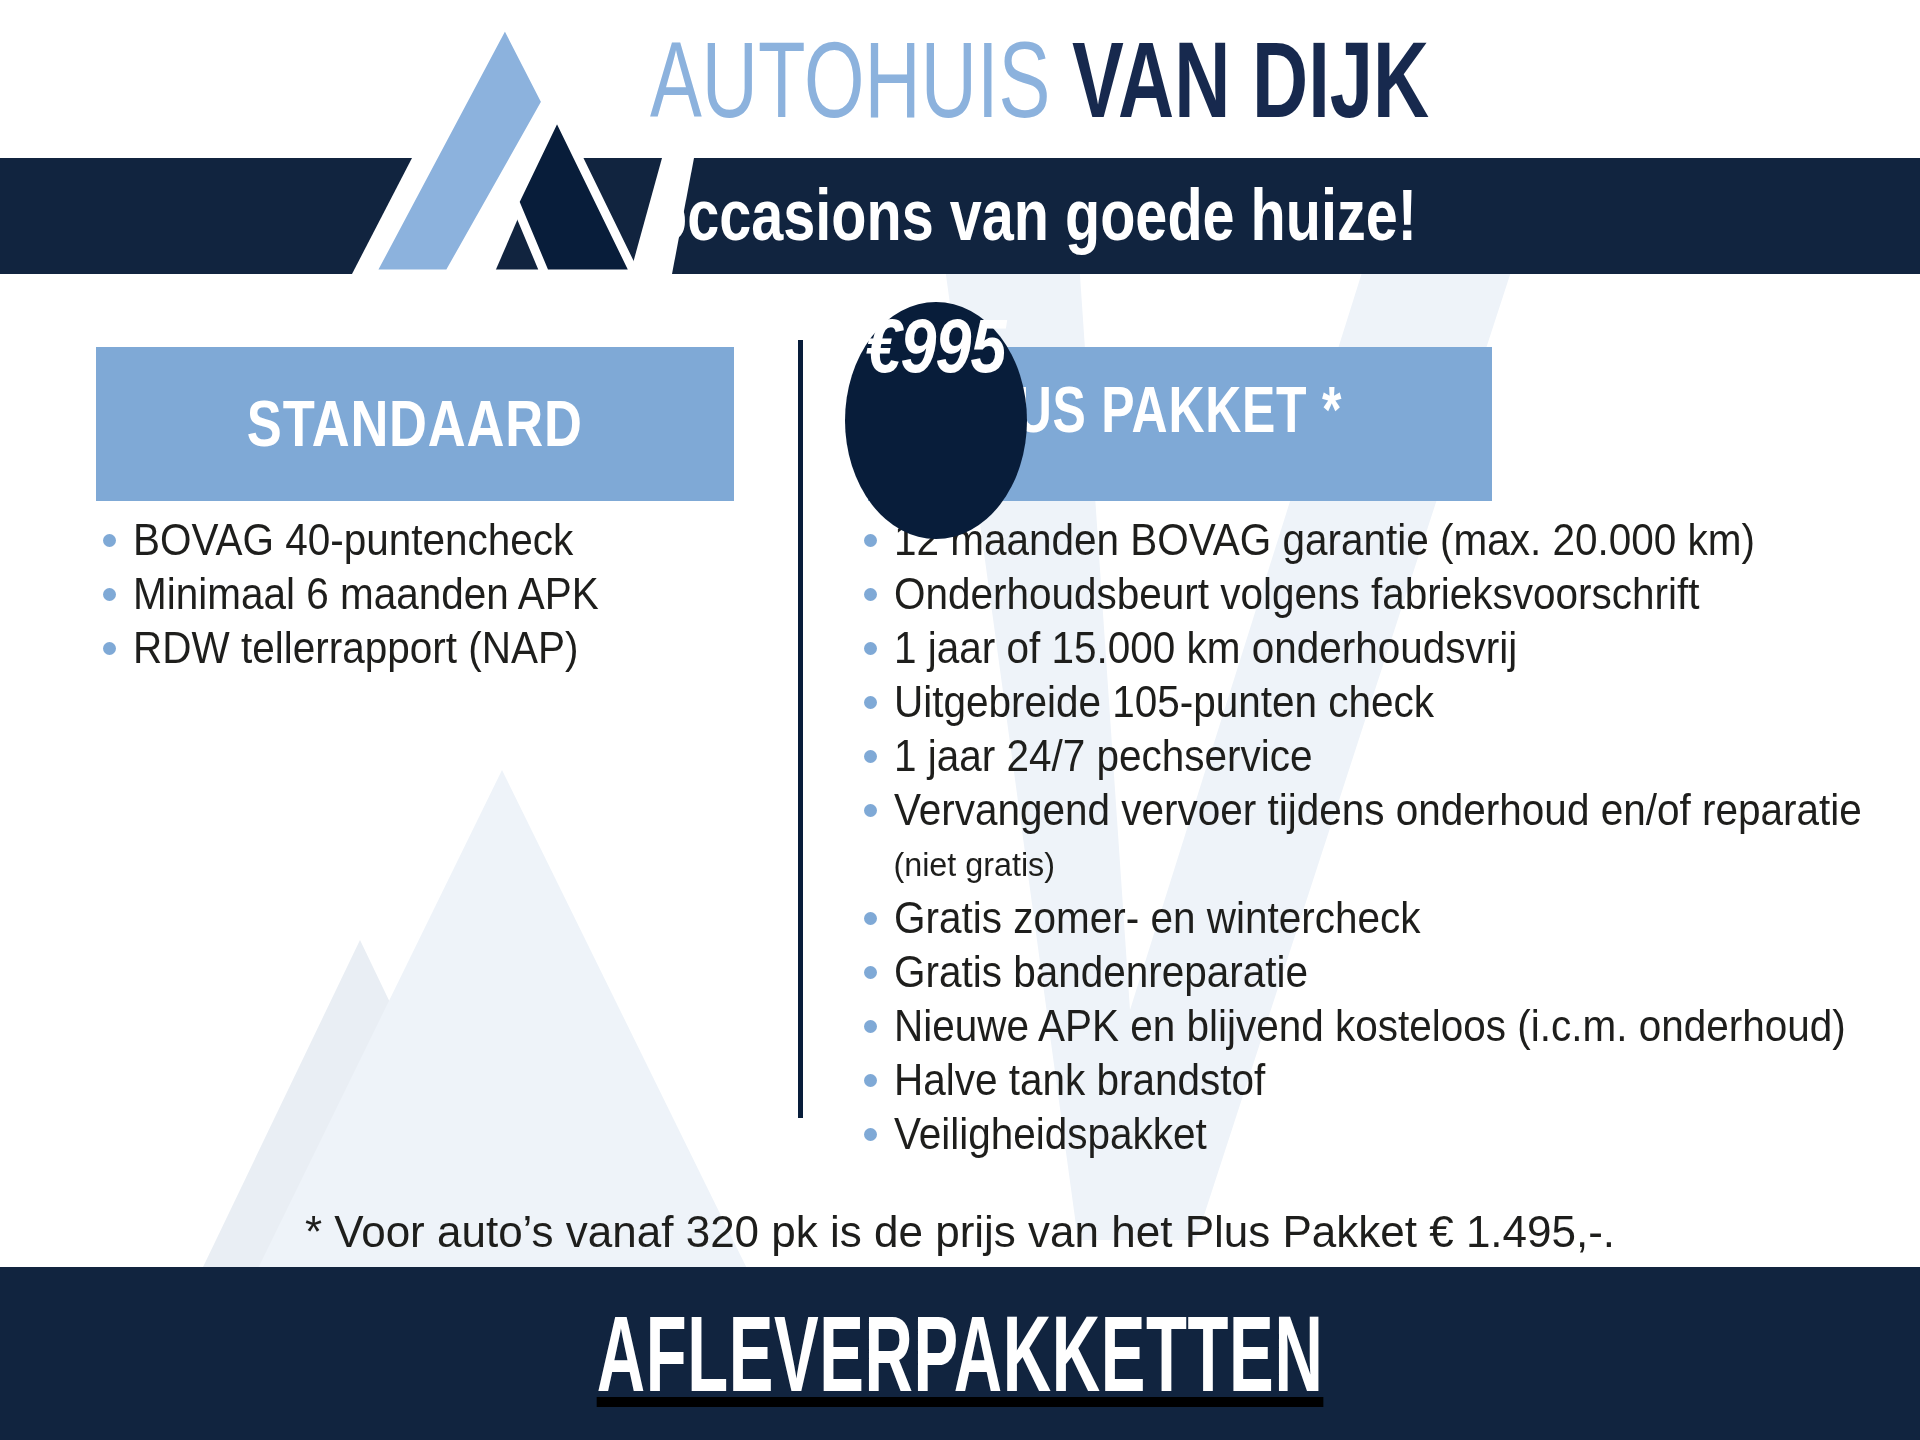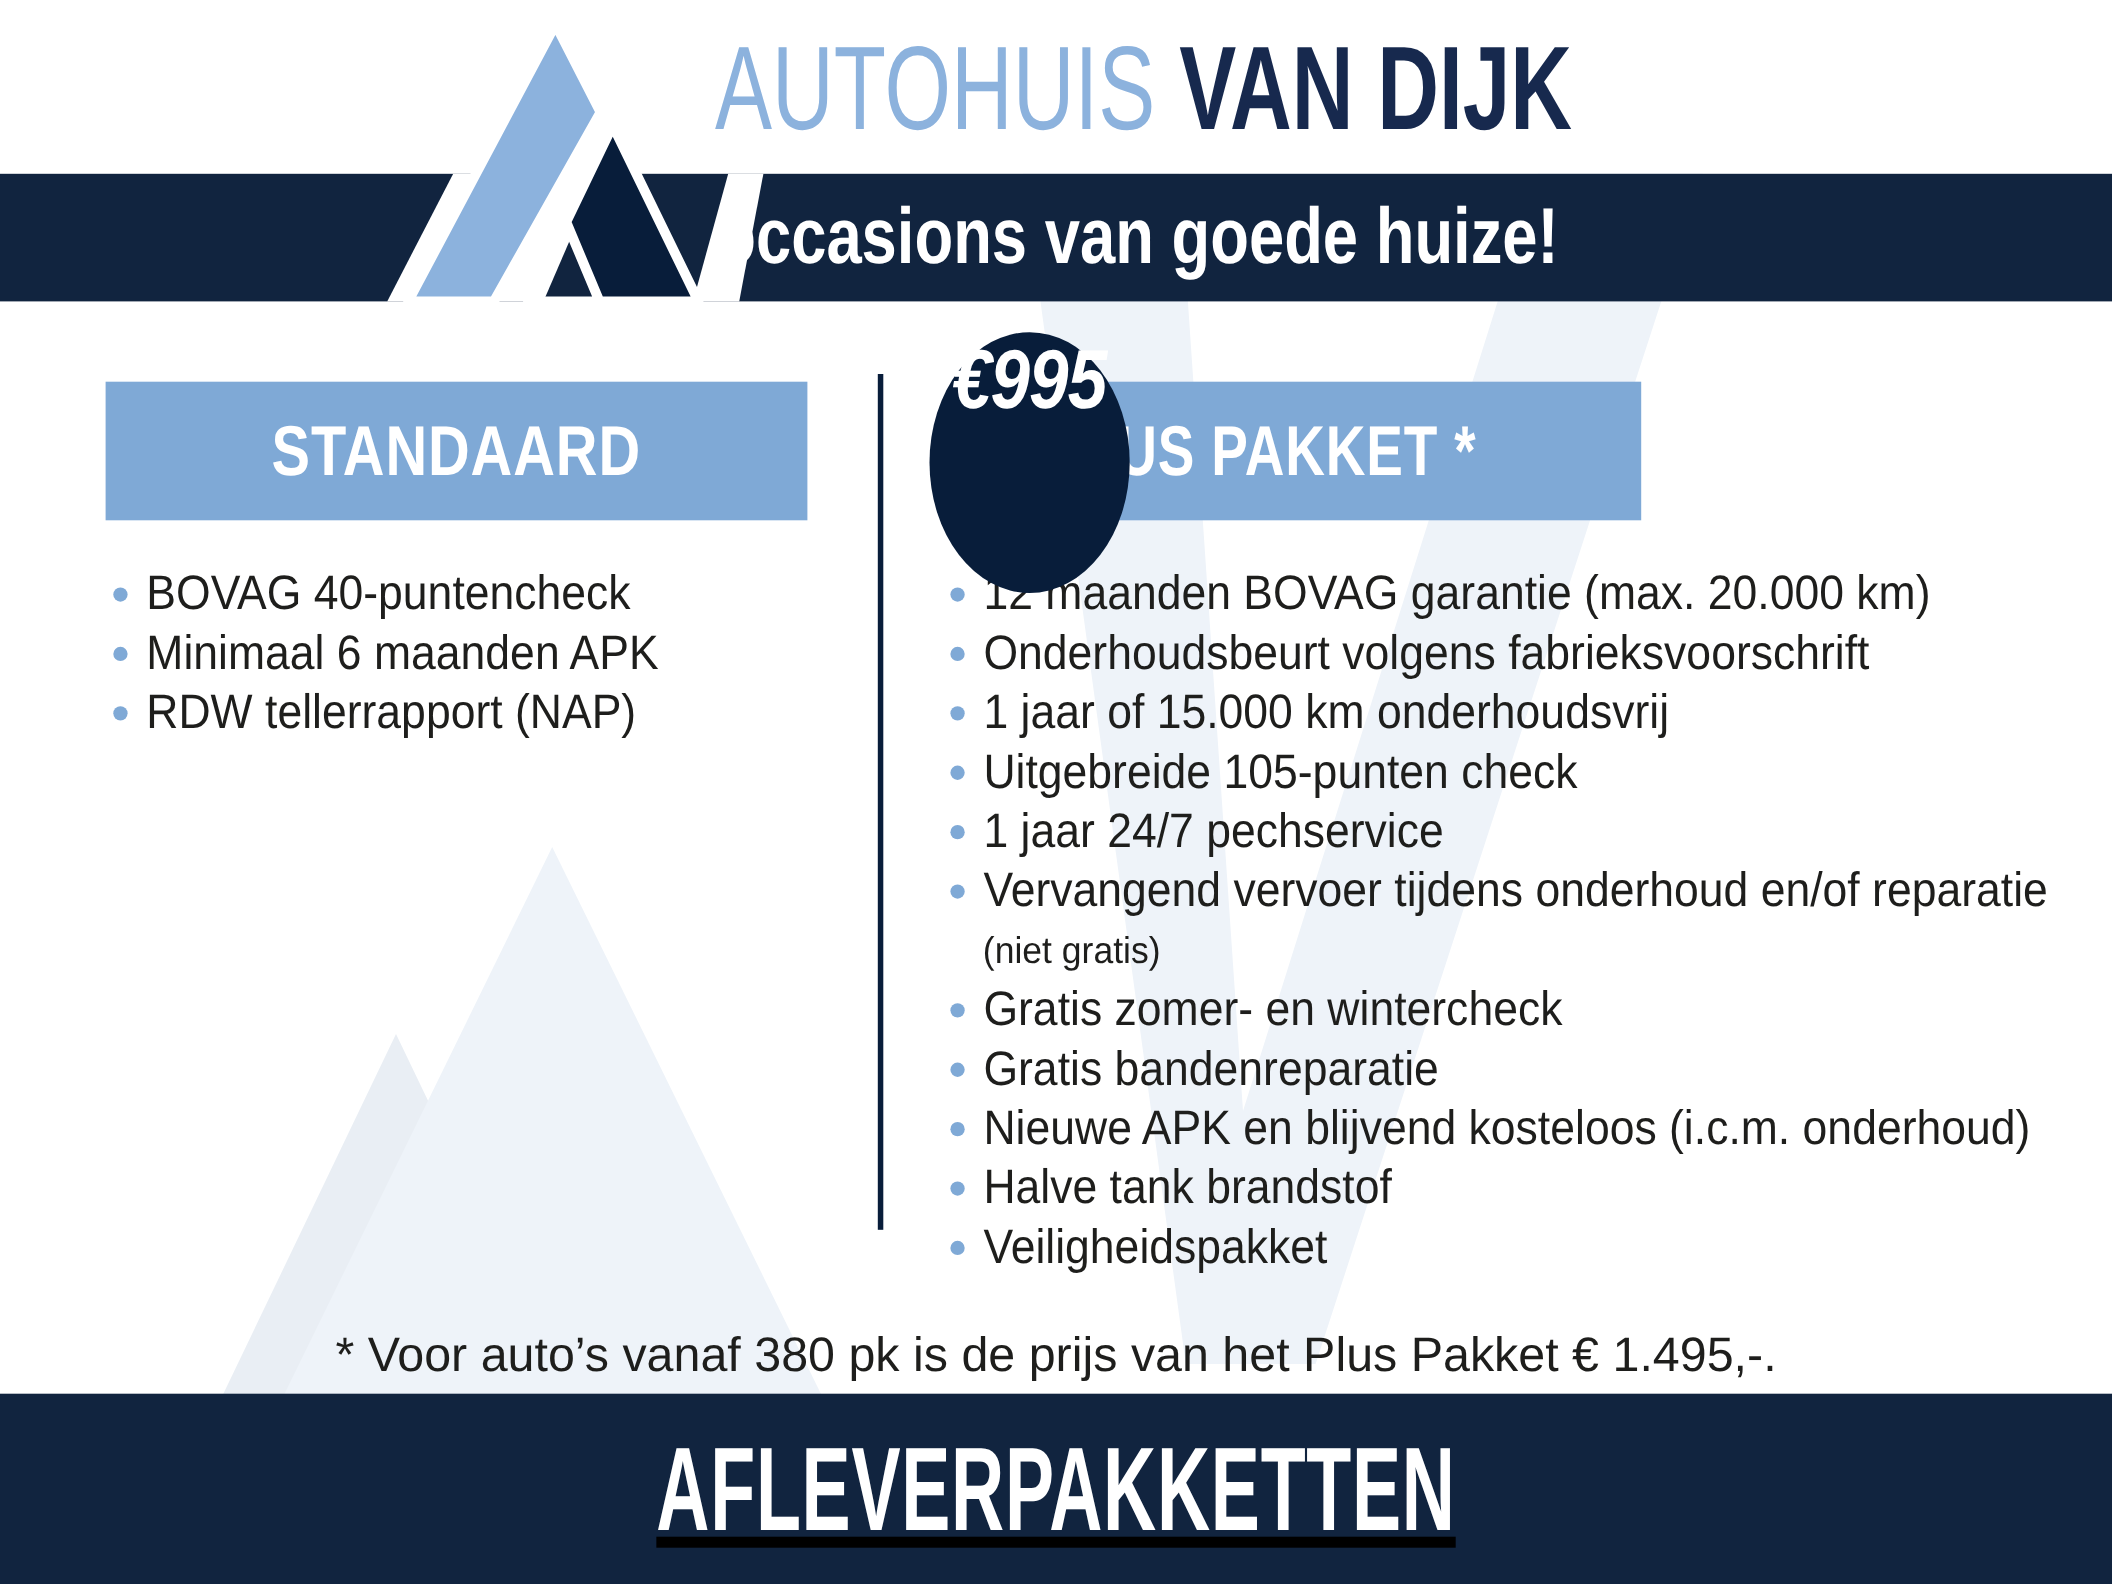--- a/index.html
+++ b/index.html
@@ -22,21 +22,21 @@
     transform:scaleX(.72);transform-origin:0 0;letter-spacing:0;
   }
   .brand .light{font-weight:normal;color:var(--logoblue,#8cb2dd);}
   .brand .bold{color:var(--titlenavy,#17294e);}
   .tagline{
     position:absolute;left:652px;top:178px;z-index:2;white-space:nowrap;
     color:#fff;font-weight:bold;font-size:72px;line-height:74px;
     transform:scaleX(.8);transform-origin:0 0;
   }
   .hbar{
-    position:absolute;top:347px;height:126px;z-index:1;
+    position:absolute;top:347px;height:154px;z-index:1;
     background:var(--lightblue,#7fa9d6);
     display:flex;align-items:center;justify-content:center;
   }
   .hbar.left{left:96px;width:638px;}
   .hbar.right{left:868px;width:624px;}
   .hbar .bar-title{
     color:#fff;font-weight:bold;font-size:64px;white-space:nowrap;
     transform:scaleX(.82);transform-origin:50% 50%;letter-spacing:1px;
   }
   .right-bar-title{
@@ -175,15 +175,15 @@
       <div class="row">
         <span class="dot"></span>
         <span class="txt">Halve tank brandstof</span>
       </div>
       <div class="row">
         <span class="dot"></span>
         <span class="txt">Veiligheidspakket</span>
       </div>
     </div>
 
-  <div class="footnote">* Voor auto’s vanaf 380 pk is de prijs van het Plus Pakket € 1.495,-.</div>
+  <div class="footnote">* Voor auto’s vanaf 320 pk is de prijs van het Plus Pakket € 1.495,-.</div>
 
 </div>
 
 </body></html>

